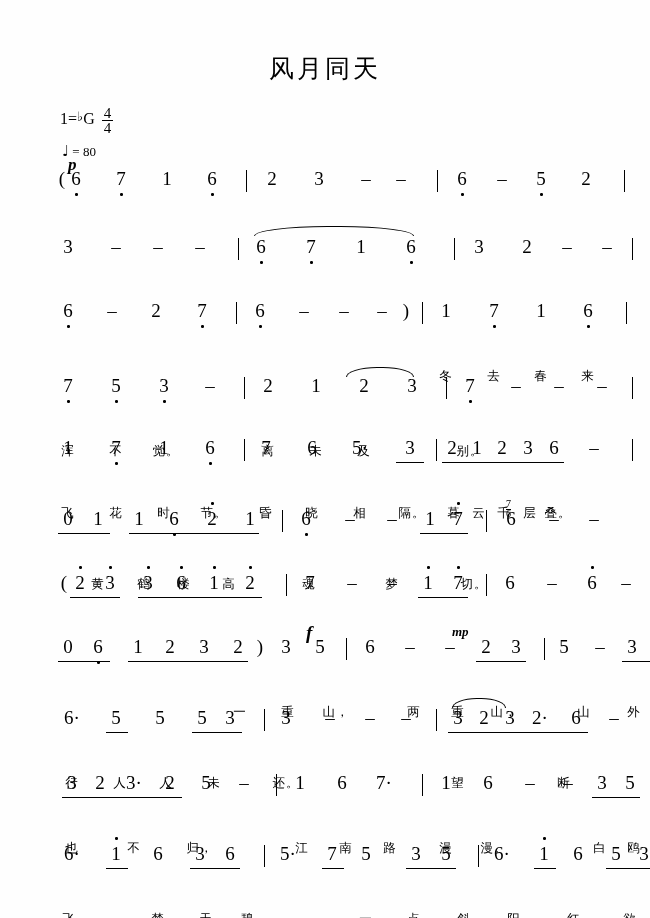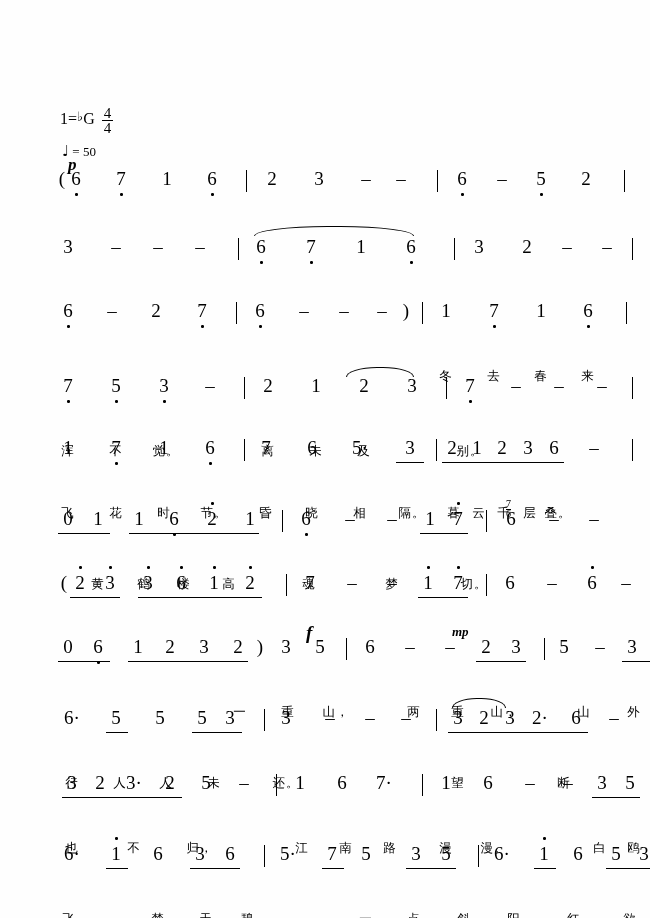--- a/index.html
+++ b/index.html
@@ -150,32 +150,33 @@
   .smallnum {
     position: absolute;
     font-size: 10px;
   }
 </style>
 </head>
 <body>
 
 <div id="sheet">
 
+  <div class="title">风月同天</div>
 
   <div class="key-sig">
     <span>1=</span><span class="flat">♭</span><span>G</span>
     <span class="timefrac">
       <span class="num">4</span>
       <span class="den">4</span>
     </span>
   </div>
 
   <div class="tempo">
     <span class="note">♩</span>
-    <span>= 50</span>
+    <span>= 80</span>
   </div>
   <div class="dyn-p">p</div>
 
 
   <div class="system" style="top:168px;">
     <div class="notes">
       <span class="tok" style="left:8px;">(</span>
       <span class="tok" style="left:22px;">6</span>
         <span class="dot-below" style="left:21px; top:25px;"></span>
       <span class="tok" style="left:67px;">7</span>

